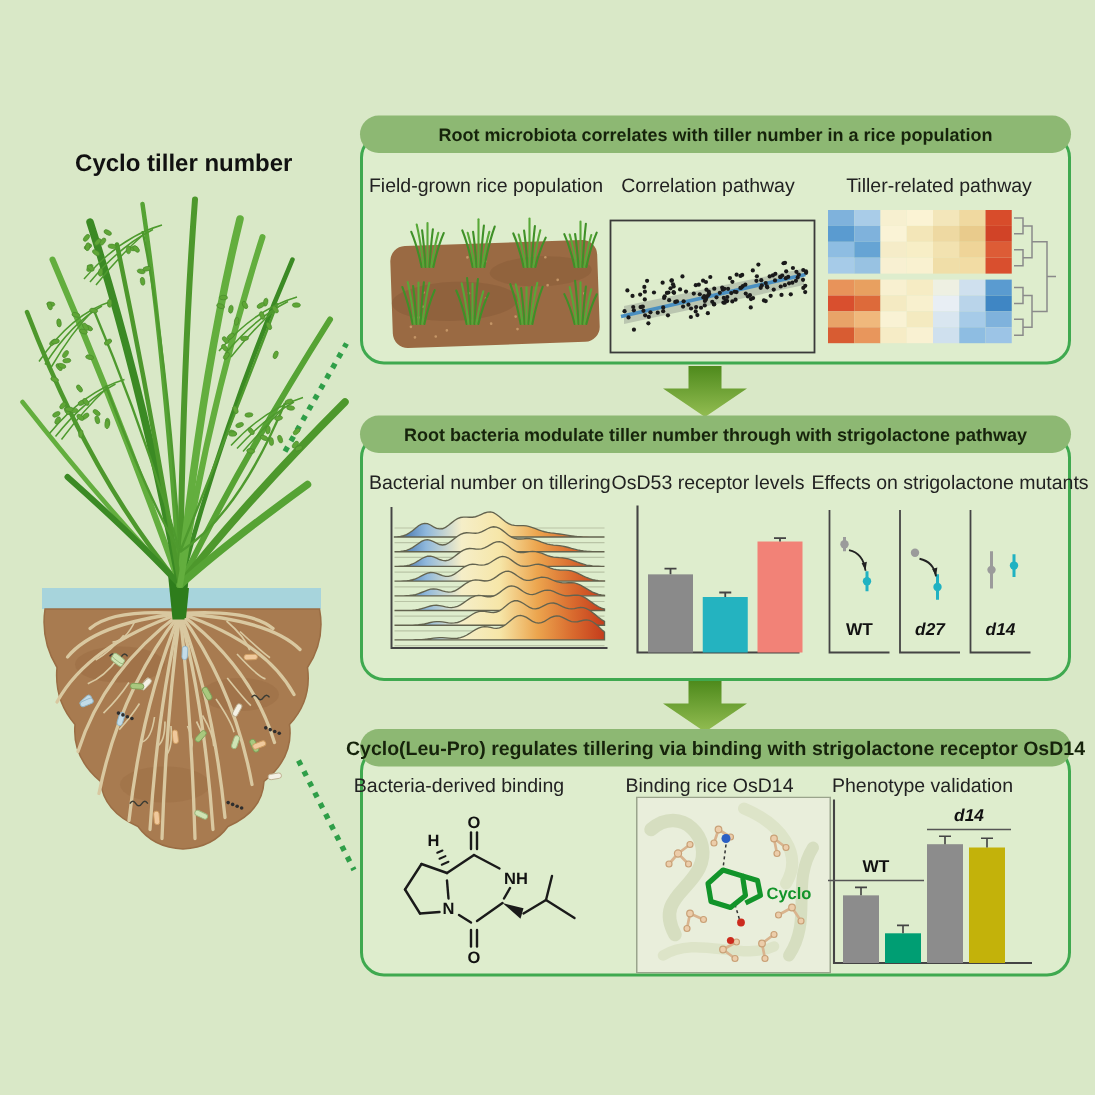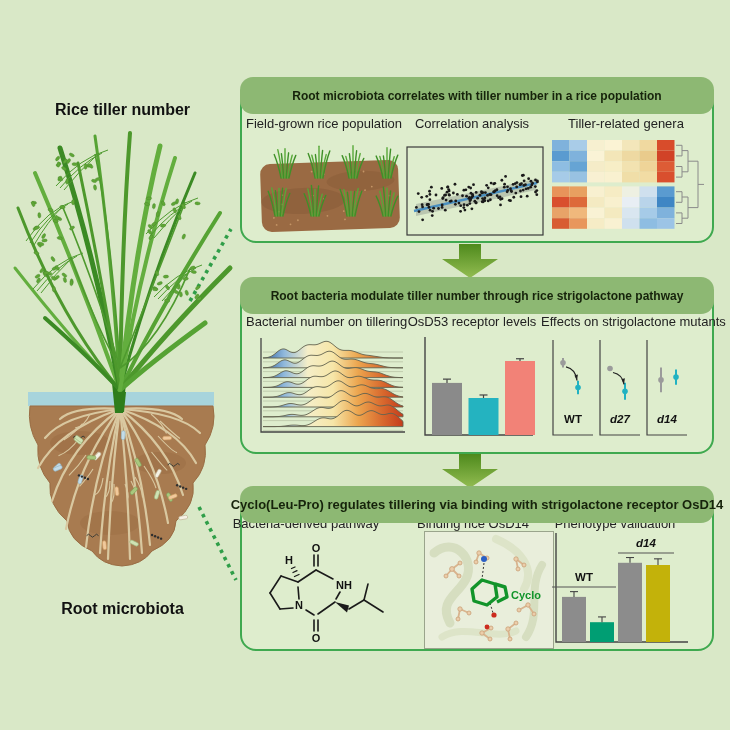--- a/index.html
+++ b/index.html
@@ -1,31 +1,31 @@
 <!DOCTYPE html>
 <html><head>
 <meta charset="utf-8">
 <style>
   html,body{margin:0;padding:0;}
   body{width:730px;height:730px;font-family:"Liberation Sans",sans-serif;}
   #canvas{position:relative;width:730px;height:730px;background:#d9e8c7;overflow:hidden;}
   .side-label{position:absolute;font-weight:bold;font-size:16px;color:#111;text-align:center;}
   .panel{position:absolute;left:240px;width:474px;background:#deedcd;border:2px solid #3fa94f;border-radius:16px;box-sizing:border-box;}
-  .pill{position:absolute;left:240px;width:474px;height:37px;background:#8db873;border-radius:13px;display:flex;align-items:center;justify-content:center;font-weight:bold;font-size:12px;color:#16230b;z-index:3;white-space:nowrap;}
+  .pill{position:absolute;left:240px;width:474px;height:25px;background:#8db873;border-radius:13px;display:flex;align-items:center;justify-content:center;font-weight:bold;font-size:12px;color:#16230b;z-index:3;white-space:nowrap;}
   #pill3{font-size:13px;}
   .sublabel{position:absolute;font-size:13px;color:#222;text-align:center;z-index:2;white-space:nowrap;}
   .fig{position:absolute;z-index:2;}
   svg{display:block;}
 </style>
 </head>
 <body>
 
 <div id="canvas">
 
-  <div class="side-label" style="left:30px;top:101px;width:185px;">Rice tiller number</div>
+  <div class="side-label" style="left:30px;top:101px;width:185px;">Cyclo tiller number</div>
 
   <svg class="fig" id="soilSvg" style="left:0;top:383px;" width="245" height="217" viewBox="0 0 245 217">
       <rect x="28" y="9" width="186" height="14" fill="#a7d4dc"></rect>
       <path d="M30,23 L213,23 Q217,44 205,62 Q208,84 193,100 Q196,122 176,138 Q175,158 152,168 Q142,182 122,183 Q102,182 92,168 Q69,158 67,138 Q48,122 50,100 Q36,84 38,62 Q27,44 30,23 Z" fill="#a87b50" stroke="#9a6d44" stroke-width="1"></path>
       <ellipse cx="80" cy="60" rx="30" ry="12" fill="#96683e" opacity="0.4"></ellipse>
       <ellipse cx="160" cy="80" rx="26" ry="11" fill="#96683e" opacity="0.35"></ellipse>
       <ellipse cx="110" cy="140" rx="30" ry="12" fill="#96683e" opacity="0.3"></ellipse>
       <path d="M120,26 Q63.75,32.5 45,55" stroke="#d9c8a0" stroke-width="2.2" fill="none" stroke-linecap="round"></path>
       <path d="M82.5,40.5 q-8.25,10.195485305041075 -18.75,16.582396597135812" stroke="#d9c8a0" stroke-width="1.1" fill="none"></path>
       <path d="M120,26 Q58.5,47.5 38,85" stroke="#d9c8a0" stroke-width="2.2" fill="none" stroke-linecap="round"></path>
@@ -211,32 +211,31 @@
       <ellipse cx="165.93779376149178" cy="158.61908234562725" rx="2.7" ry="1.5" fill="#5fa636" stroke="#47882a" stroke-width="0.4" transform="rotate(175.3980221785605 165.93779376149178 158.61908234562725)"></ellipse>
       <ellipse cx="185.7134984843433" cy="160.79693565890193" rx="2.7" ry="1.5" fill="#5fa636" stroke="#47882a" stroke-width="0.4" transform="rotate(168.26080757193267 185.7134984843433 160.79693565890193)"></ellipse>
       <ellipse cx="176.09441886097193" cy="173.91436649579555" rx="2.7" ry="1.5" fill="#5fa636" stroke="#47882a" stroke-width="0.4" transform="rotate(203.8986110687256 176.09441886097193 173.91436649579555)"></ellipse>
       <ellipse cx="167.4098187573254" cy="169.42372483201325" rx="2.7" ry="1.5" fill="#5fa636" stroke="#47882a" stroke-width="0.4" transform="rotate(230.744538763538 167.4098187573254 169.42372483201325)"></ellipse>
       <ellipse cx="167.1159797757864" cy="182.6756651652977" rx="2.7" ry="1.5" fill="#5fa636" stroke="#47882a" stroke-width="0.4" transform="rotate(10.577141549438238 167.1159797757864 182.6756651652977)"></ellipse>
       <ellipse cx="180.8696065209806" cy="176.34419844299555" rx="2.7" ry="1.5" fill="#5fa636" stroke="#47882a" stroke-width="0.4" transform="rotate(84.11774187348783 180.8696065209806 176.34419844299555)"></ellipse>
       <ellipse cx="192.57019167393446" cy="149.72048883978277" rx="2.7" ry="1.5" fill="#5fa636" stroke="#47882a" stroke-width="0.4" transform="rotate(341.8448644503951 192.57019167393446 149.72048883978277)"></ellipse>
       <polygon points="114,274 126,274 124,294 116,294" fill="#2e7d1c"></polygon>
     </svg>
 
-  <div class="side-label" style="left:40px;top:600px;width:165px;">Root microbiota</div>
 
   <svg class="fig" style="left:0;top:0;z-index:1;" width="730" height="730" viewBox="0 0 730 730" pointer-events="none">
     <line x1="190" y1="301" x2="231" y2="229" stroke="#2f9e48" stroke-width="3.6" stroke-dasharray="3.5 4.5"></line>
     <line x1="199" y1="507" x2="236" y2="580" stroke="#2f9e48" stroke-width="3.6" stroke-dasharray="3.5 4.5"></line>
   </svg>
 
   <div class="panel" id="panel1" style="top:89px;height:154px;"></div>
   <div class="pill" id="pill1" style="top:77px;">Root microbiota correlates with tiller number in a rice population</div>
   <div class="sublabel" style="left:244px;top:116px;width:160px;">Field-grown rice population</div>
-  <div class="sublabel" style="left:400px;top:116px;width:144px;">Correlation analysis</div>
-  <div class="sublabel" style="left:554px;top:116px;width:144px;">Tiller-related genera</div>
+  <div class="sublabel" style="left:400px;top:116px;width:144px;">Correlation pathway</div>
+  <div class="sublabel" style="left:554px;top:116px;width:144px;">Tiller-related pathway</div>
   <svg class="fig" id="fieldSvg" style="left:255px;top:138px;" width="148" height="100" viewBox="0 0 148 100">
       <g transform="rotate(-2 74 58)">
         <rect x="6" y="24" width="138" height="68" rx="10" fill="#9a6a43"></rect>
         <ellipse cx="48" cy="62" rx="42" ry="13" fill="#7e5433" opacity="0.35"></ellipse>
         <ellipse cx="106" cy="44" rx="34" ry="10" fill="#7e5433" opacity="0.3"></ellipse>
         <circle cx="42.086385819129646" cy="81.15562282316387" r="0.9" fill="#c49566"></circle>
         <circle cx="89.17394995875657" cy="81.91096171177924" r="0.9" fill="#c49566"></circle>
         <circle cx="18.21698808018118" cy="77.92387918196619" r="0.9" fill="#c49566"></circle>
         <circle cx="57.484129674732685" cy="32.97395511157811" r="0.9" fill="#c49566"></circle>
         <circle cx="20.666788562200963" cy="85.10047206096351" r="0.9" fill="#c49566"></circle>
@@ -539,21 +538,21 @@
     <defs>
         <linearGradient id="ag1" x1="0" y1="0" x2="0" y2="1">
       <stop offset="0" stop-color="#4e8a1c"></stop>
           <stop offset="1" stop-color="#93bd52"></stop>
     </linearGradient>
       </defs>
     <polygon points="17,0 39,0 39,15 56,15 28,34 0,15 17,15" fill="url(#ag1)"></polygon>
   </svg>
 
   <div class="panel" id="panel2" style="top:289px;height:165px;"></div>
-  <div class="pill" id="pill2" style="top:277px;">Root bacteria modulate tiller number through rice strigolactone pathway</div>
+  <div class="pill" id="pill2" style="top:277px;">Root bacteria modulate tiller number through with strigolactone pathway</div>
   <div class="sublabel" style="left:246px;top:314px;width:160px;">Bacterial number on tillering</div>
   <div class="sublabel" style="left:400px;top:314px;width:144px;">OsD53 receptor levels</div>
   <div class="sublabel" style="left:541px;top:314px;width:160px;">Effects on strigolactone mutants</div>
   <svg class="fig" id="ridgeSvg" style="left:255px;top:332px;" width="155" height="108" viewBox="0 0 155 108">
       <defs>
         <linearGradient id="rg" x1="0" y1="0" x2="1" y2="0">
           <stop offset="0" stop-color="#2e5f9e"></stop>
           <stop offset="0.15" stop-color="#8fb8dc"></stop>
           <stop offset="0.32" stop-color="#f5eec8"></stop>
           <stop offset="0.5" stop-color="#f6e6a8"></stop>
@@ -623,21 +622,21 @@
         <linearGradient id="ag2" x1="0" y1="0" x2="0" y2="1">
       <stop offset="0" stop-color="#4e8a1c"></stop>
           <stop offset="1" stop-color="#93bd52"></stop>
     </linearGradient>
       </defs>
     <polygon points="17,0 39,0 39,15 56,15 28,34 0,15 17,15" fill="url(#ag2)"></polygon>
   </svg>
 
   <div class="panel" id="panel3" style="top:498px;height:153px;"></div>
   <div class="pill" id="pill3" style="top:486px;">Cyclo(Leu-Pro) regulates tillering via binding with strigolactone receptor OsD14</div>
-  <div class="sublabel" style="left:226px;top:516px;width:160px;">Bacteria-derived pathway</div>
+  <div class="sublabel" style="left:226px;top:516px;width:160px;">Bacteria-derived binding</div>
   <div class="sublabel" style="left:401px;top:516px;width:144px;">Binding rice OsD14</div>
   <div class="sublabel" style="left:535px;top:516px;width:160px;">Phenotype validation</div>
 
   <svg class="fig" style="left:258px;top:532px;" width="148" height="118" viewBox="0 0 148 118">
     <g stroke="#1a1a1a" stroke-width="1.6" fill="none" stroke-linecap="round">
       <line x1="58" y1="38" x2="75" y2="47"></line>
       <line x1="82" y1="60" x2="78" y2="67"></line>
       <line x1="77" y1="70" x2="60" y2="82"></line>
       <line x1="56" y1="83" x2="48" y2="78"></line>
       <line x1="41" y1="67" x2="40" y2="55"></line>

